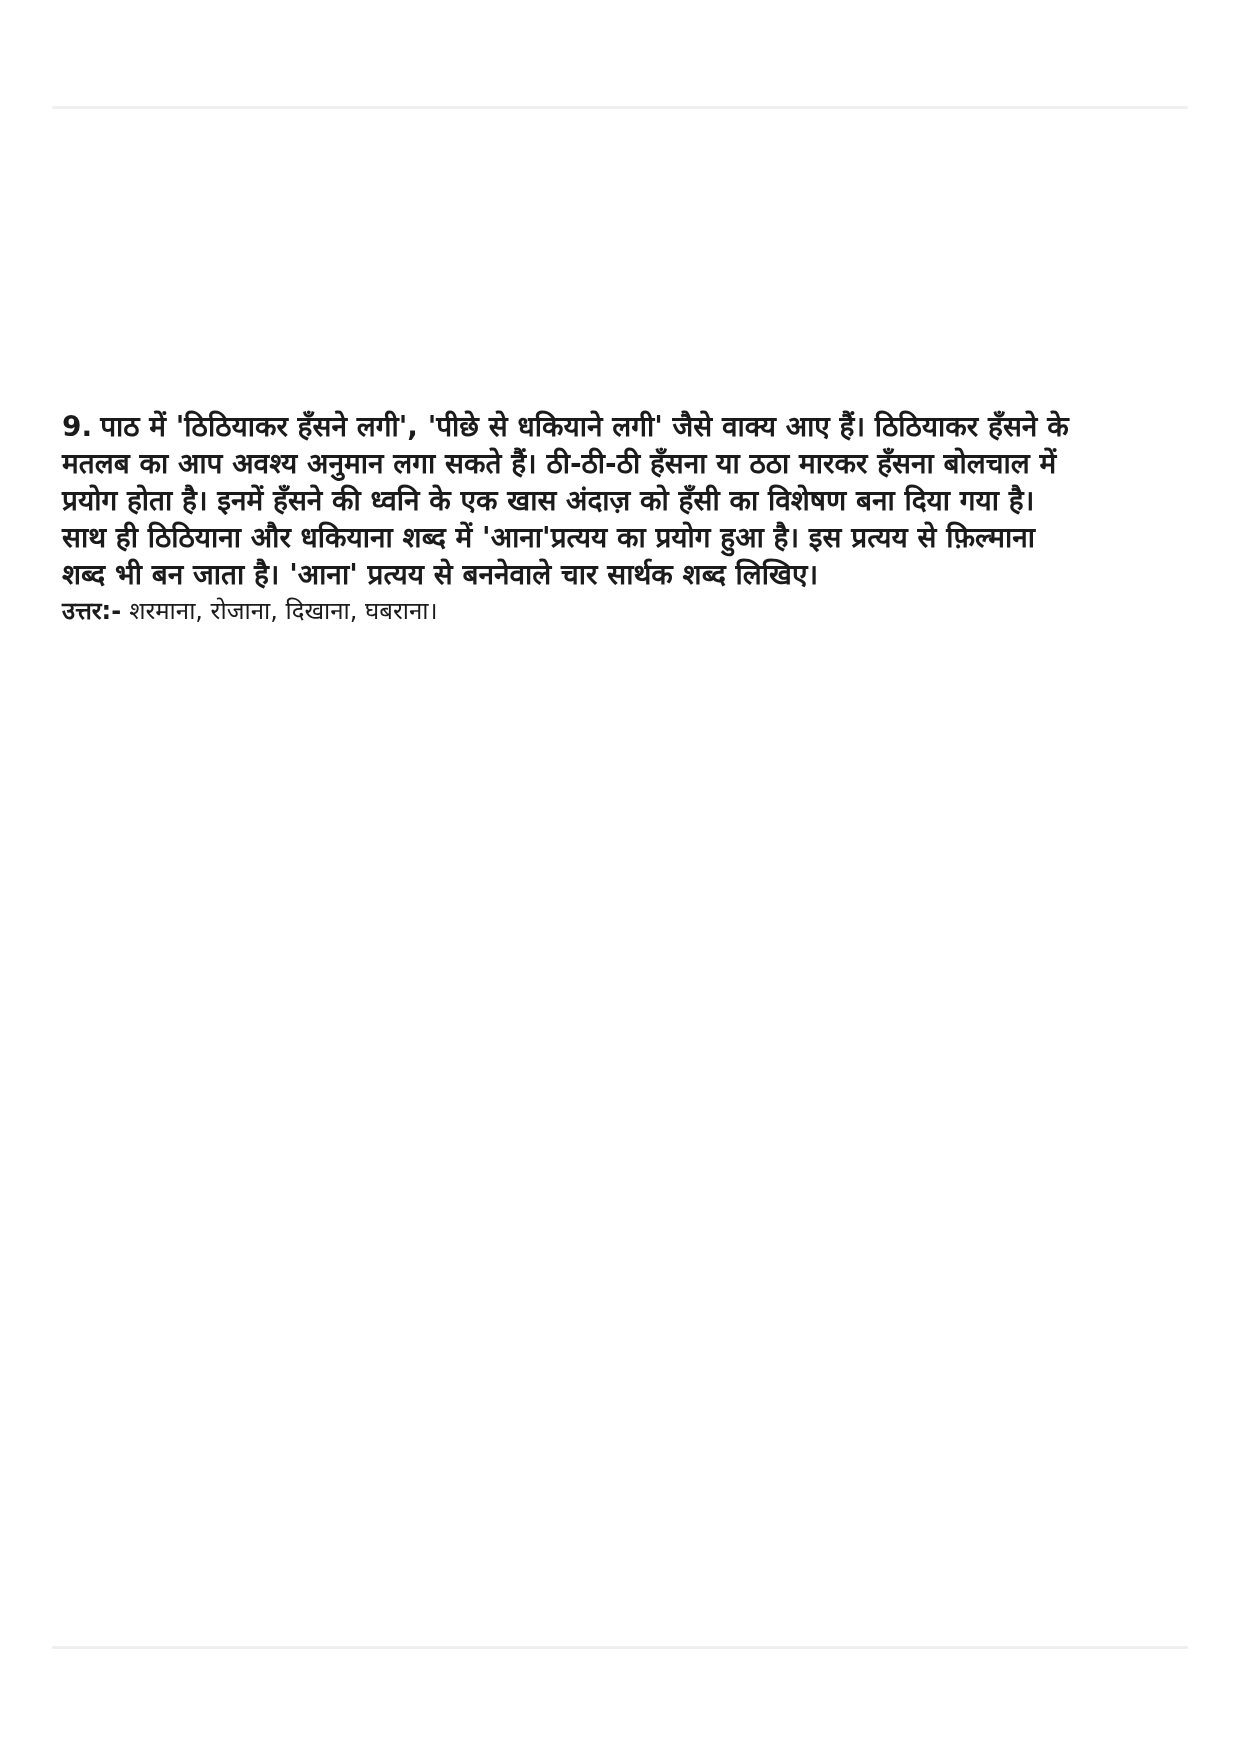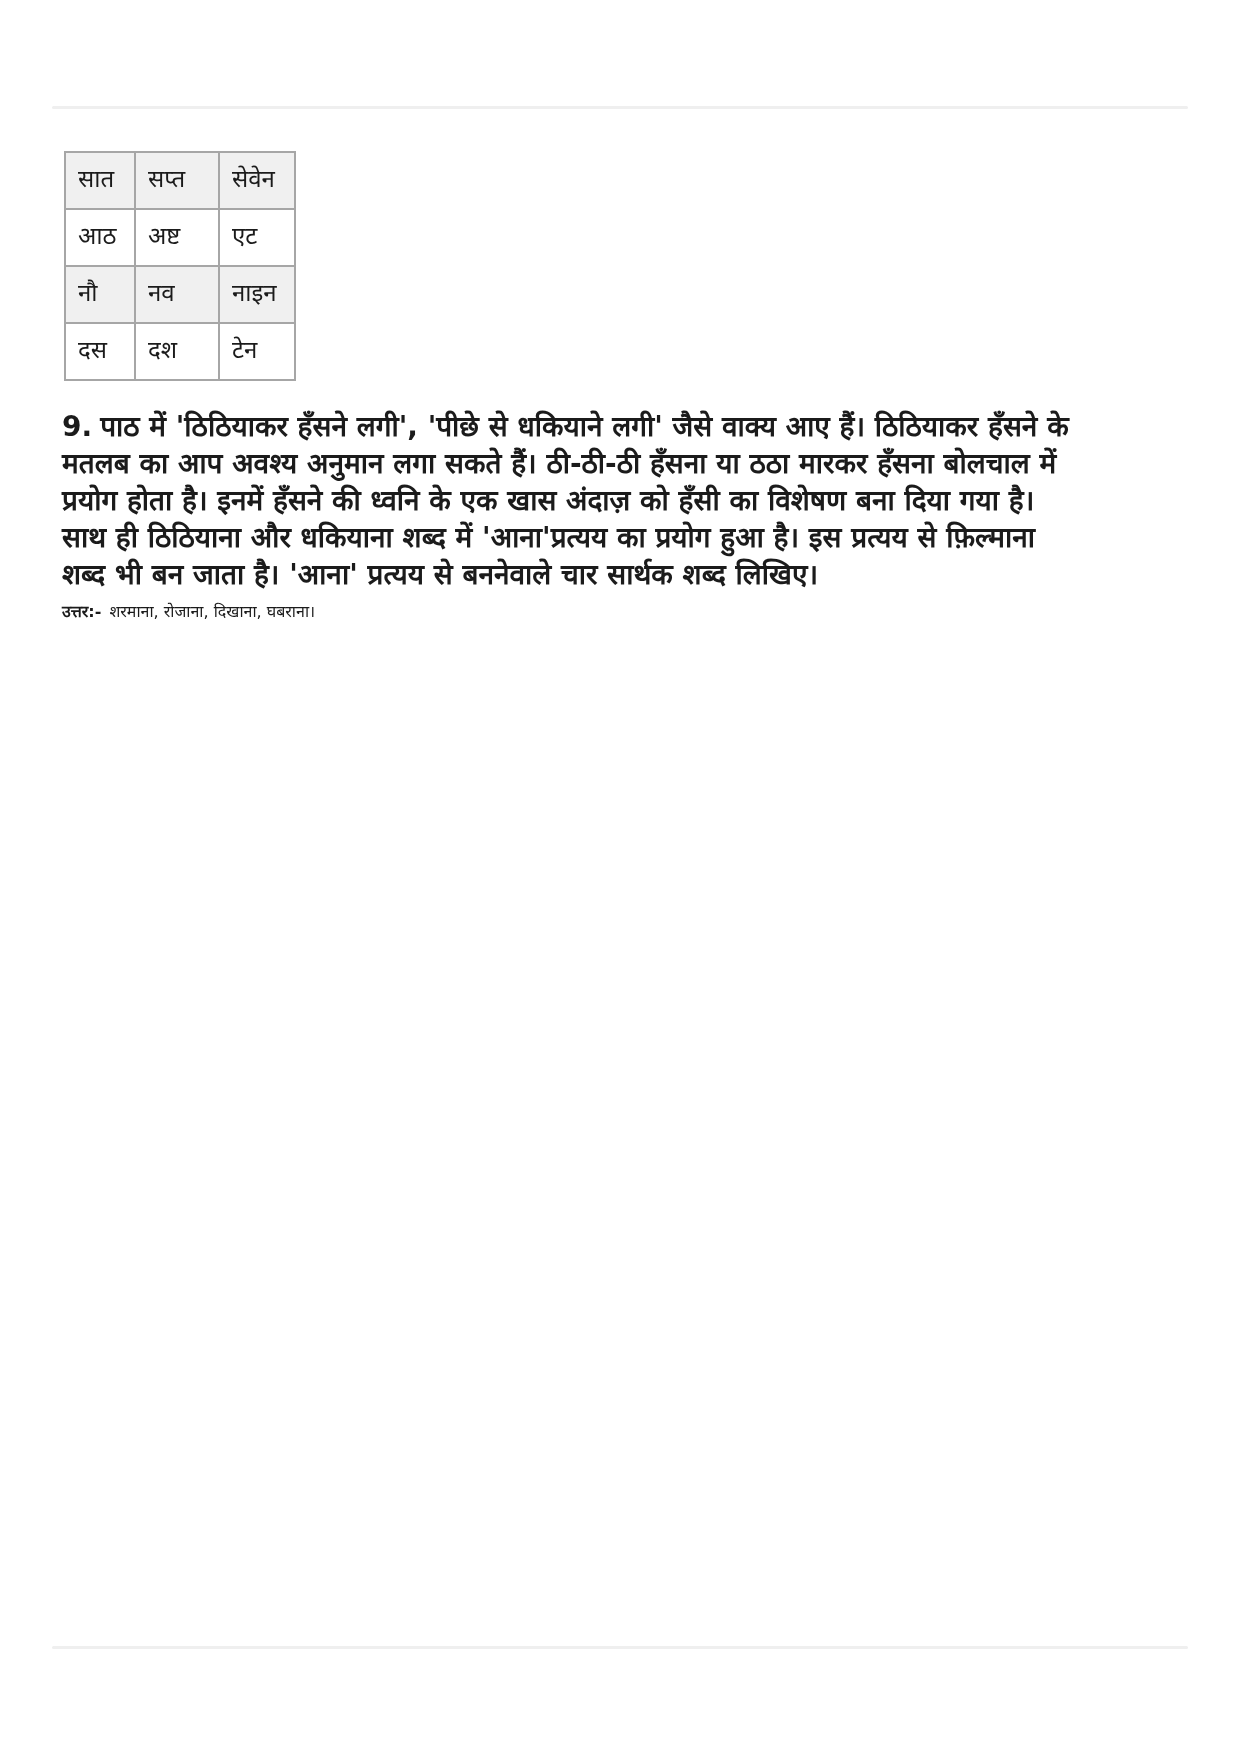--- a/index.html
+++ b/index.html
@@ -60,57 +60,33 @@
     width:1015px;
   }
   .question{
     font-size:28px;
     line-height:37px;
     font-weight:700;
     letter-spacing:0;
   }
   .qnum{margin-right:8px;}
   .answer{
-    font-size:16px;
+    font-size:24px;
     line-height:37px;
     font-weight:400;
   }
   .alabel{font-weight:700;margin-right:8px;}
 </style>
 </head>
 <body>
 
 <div class="page">
 
   <div class="divider divider-top"></div>
 
-  <table class="num-table">
-    <tbody>
-      <tr>
-        <td class="c0">सात</td>
-        <td class="c1">सप्त</td>
-        <td class="c2">सेवेन</td>
-      </tr>
-      <tr>
-        <td class="c0">आठ</td>
-        <td class="c1">अष्ट</td>
-        <td class="c2">एट</td>
-      </tr>
-      <tr>
-        <td class="c0">नौ</td>
-        <td class="c1">नव</td>
-        <td class="c2">नाइन</td>
-      </tr>
-      <tr>
-        <td class="c0">दस</td>
-        <td class="c1">दश</td>
-        <td class="c2">टेन</td>
-      </tr>
-    </tbody>
-  </table>
 
   <div class="qa">
     <p class="question"><span class="qnum">9.</span><span>पाठ में 'ठिठियाकर हँसने लगी', 'पीछे से धकियाने लगी' जैसे वाक्य आए हैं। ठिठियाकर हँसने के मतलब का आप अवश्य अनुमान लगा सकते हैं। ठी-ठी-ठी हँसना या ठठा मारकर हँसना बोलचाल में प्रयोग होता है। इनमें हँसने की ध्वनि के एक खास अंदाज़ को हँसी का विशेषण बना दिया गया है। साथ ही ठिठियाना और धकियाना शब्द में 'आना'प्रत्यय का प्रयोग हुआ है। इस प्रत्यय से फ़िल्माना शब्द भी बन जाता है। 'आना' प्रत्यय से बननेवाले चार सार्थक शब्द लिखिए।</span></p>
     <p class="answer"><span class="alabel">उत्तर:-</span><span class="atext">शरमाना, रोजाना, दिखाना, घबराना।</span></p>
   </div>
 
   <div class="divider divider-bottom"></div>
 
 </div>
 

